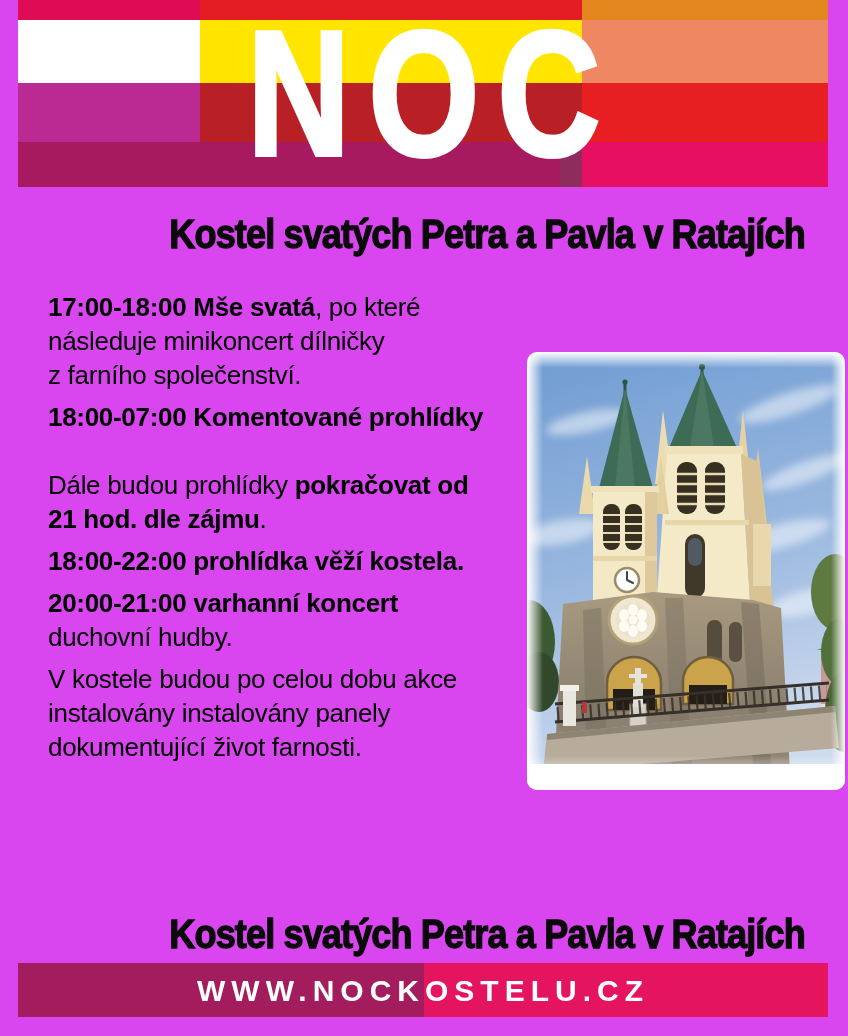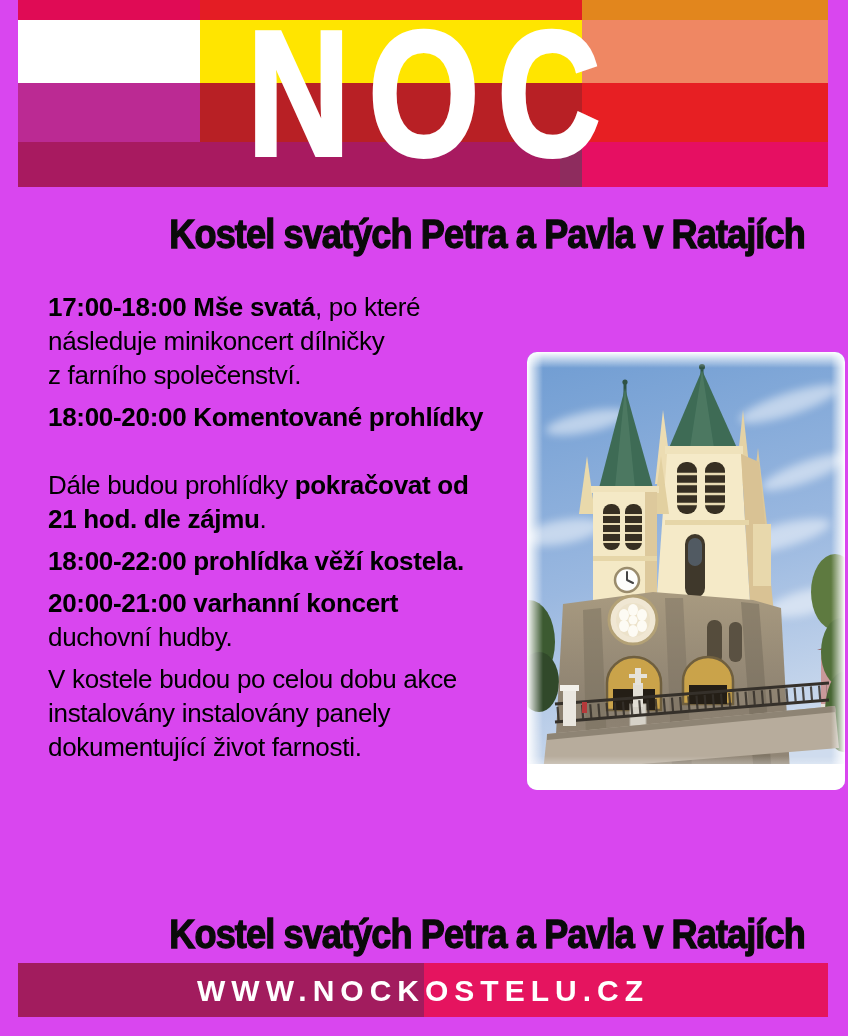--- a/index.html
+++ b/index.html
@@ -78,21 +78,21 @@
     <div class="blk b-r4c12" style="background: rgb(168, 26, 96);"></div>
     <div class="blk b-r4c3" style="background: rgb(230, 15, 98);"></div>
     <div class="blk b-r4ov" style="background: rgb(142, 44, 94);"></div>
     <div class="noc">NOC</div>
   </div>
 
   <div class="big-title t-top"><span class="inner">Kostel svatých Petra a Pavla v Ratajích</span></div>
 
   <div class="schedule">
       <p><b>17:00-18:00 Mše svatá</b><span>, po které</span><br><span>následuje minikoncert dílničky</span><br><span>z farního společenství.</span></p>
-      <p><b>18:00-20:00 Komentované prohlídky</b><br><br><span>Dále budou prohlídky </span><b>pokračovat od</b><br><b>21 hod. dle zájmu</b><span>.</span></p>
+      <p><b>18:00-07:00 Komentované prohlídky</b><br><br><span>Dále budou prohlídky </span><b>pokračovat od</b><br><b>21 hod. dle zájmu</b><span>.</span></p>
       <p><b>18:00-22:00 prohlídka věží kostela.</b></p>
       <p><b>20:00-21:00 varhanní koncert</b><br><span>duchovní hudby.</span></p>
       <p><span>V kostele budou po celou dobu akce</span><br><span>instalovány instalovány panely</span><br><span>dokumentující život farnosti.</span></p>
     </div>
 
   <div class="photo">
     <svg width="318" height="438" viewBox="0 0 318 438" xmlns="http://www.w3.org/2000/svg">
       <defs>
         <linearGradient id="sky" x1="0" y1="0" x2="0.2" y2="1">
           <stop offset="0" stop-color="#6f9cd2"></stop>

